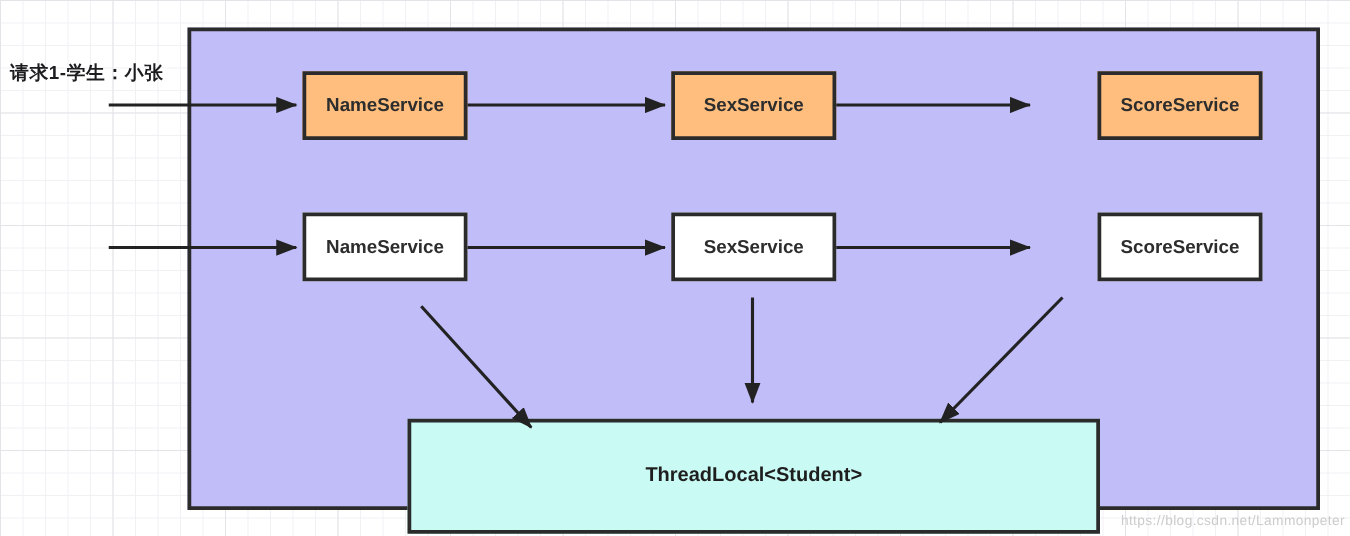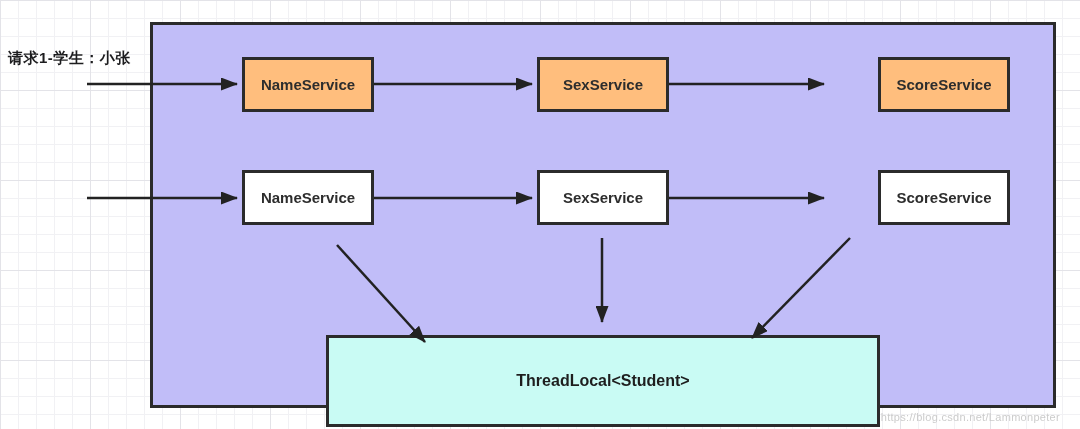--- a/index.html
+++ b/index.html
@@ -71,21 +71,21 @@
     margin-top: 24px;
   }
   .arrows {
     position: absolute;
     left: 0; top: 0;
     width: 1080px; height: 429px;
     pointer-events: none;
   }
   .watermark {
     position: absolute;
-    right: 20px;
+    right: 4px;
     bottom: 6px;
     font-size: 11px;
     color: #cccccc;
     letter-spacing: 0.3px;
   }
 </style>
 </head>
 <body>
 
 <div class="page">

